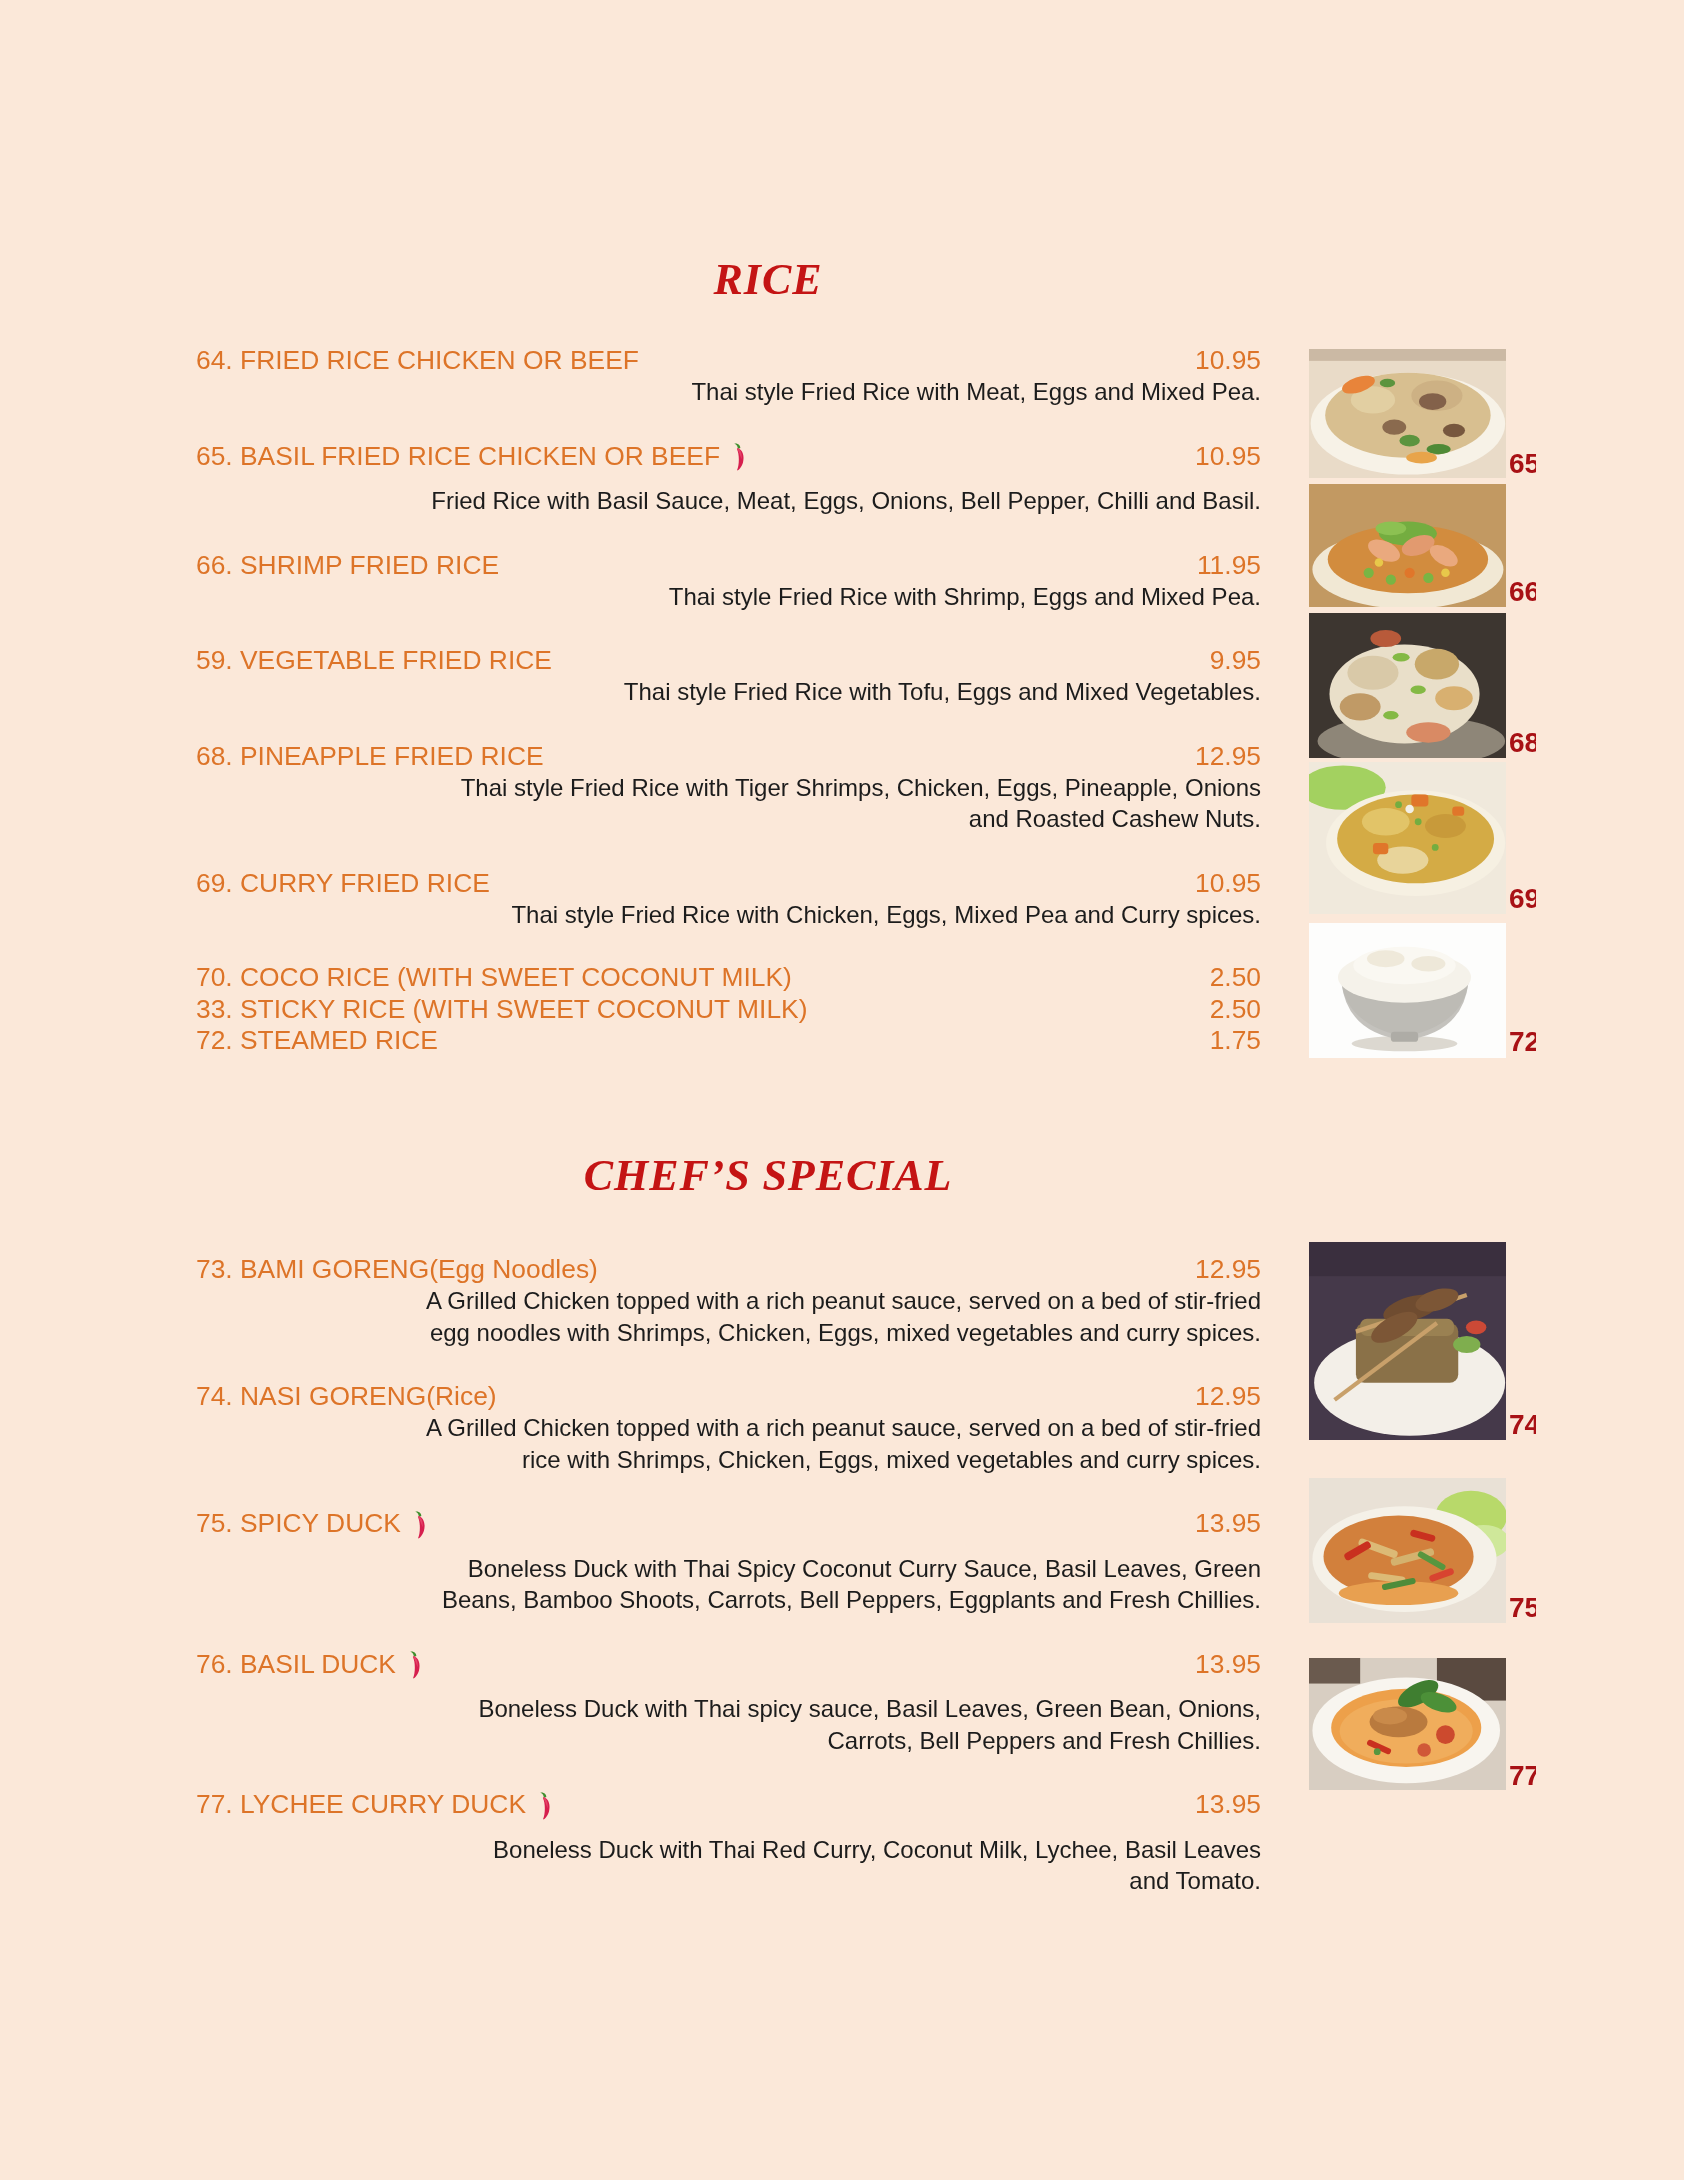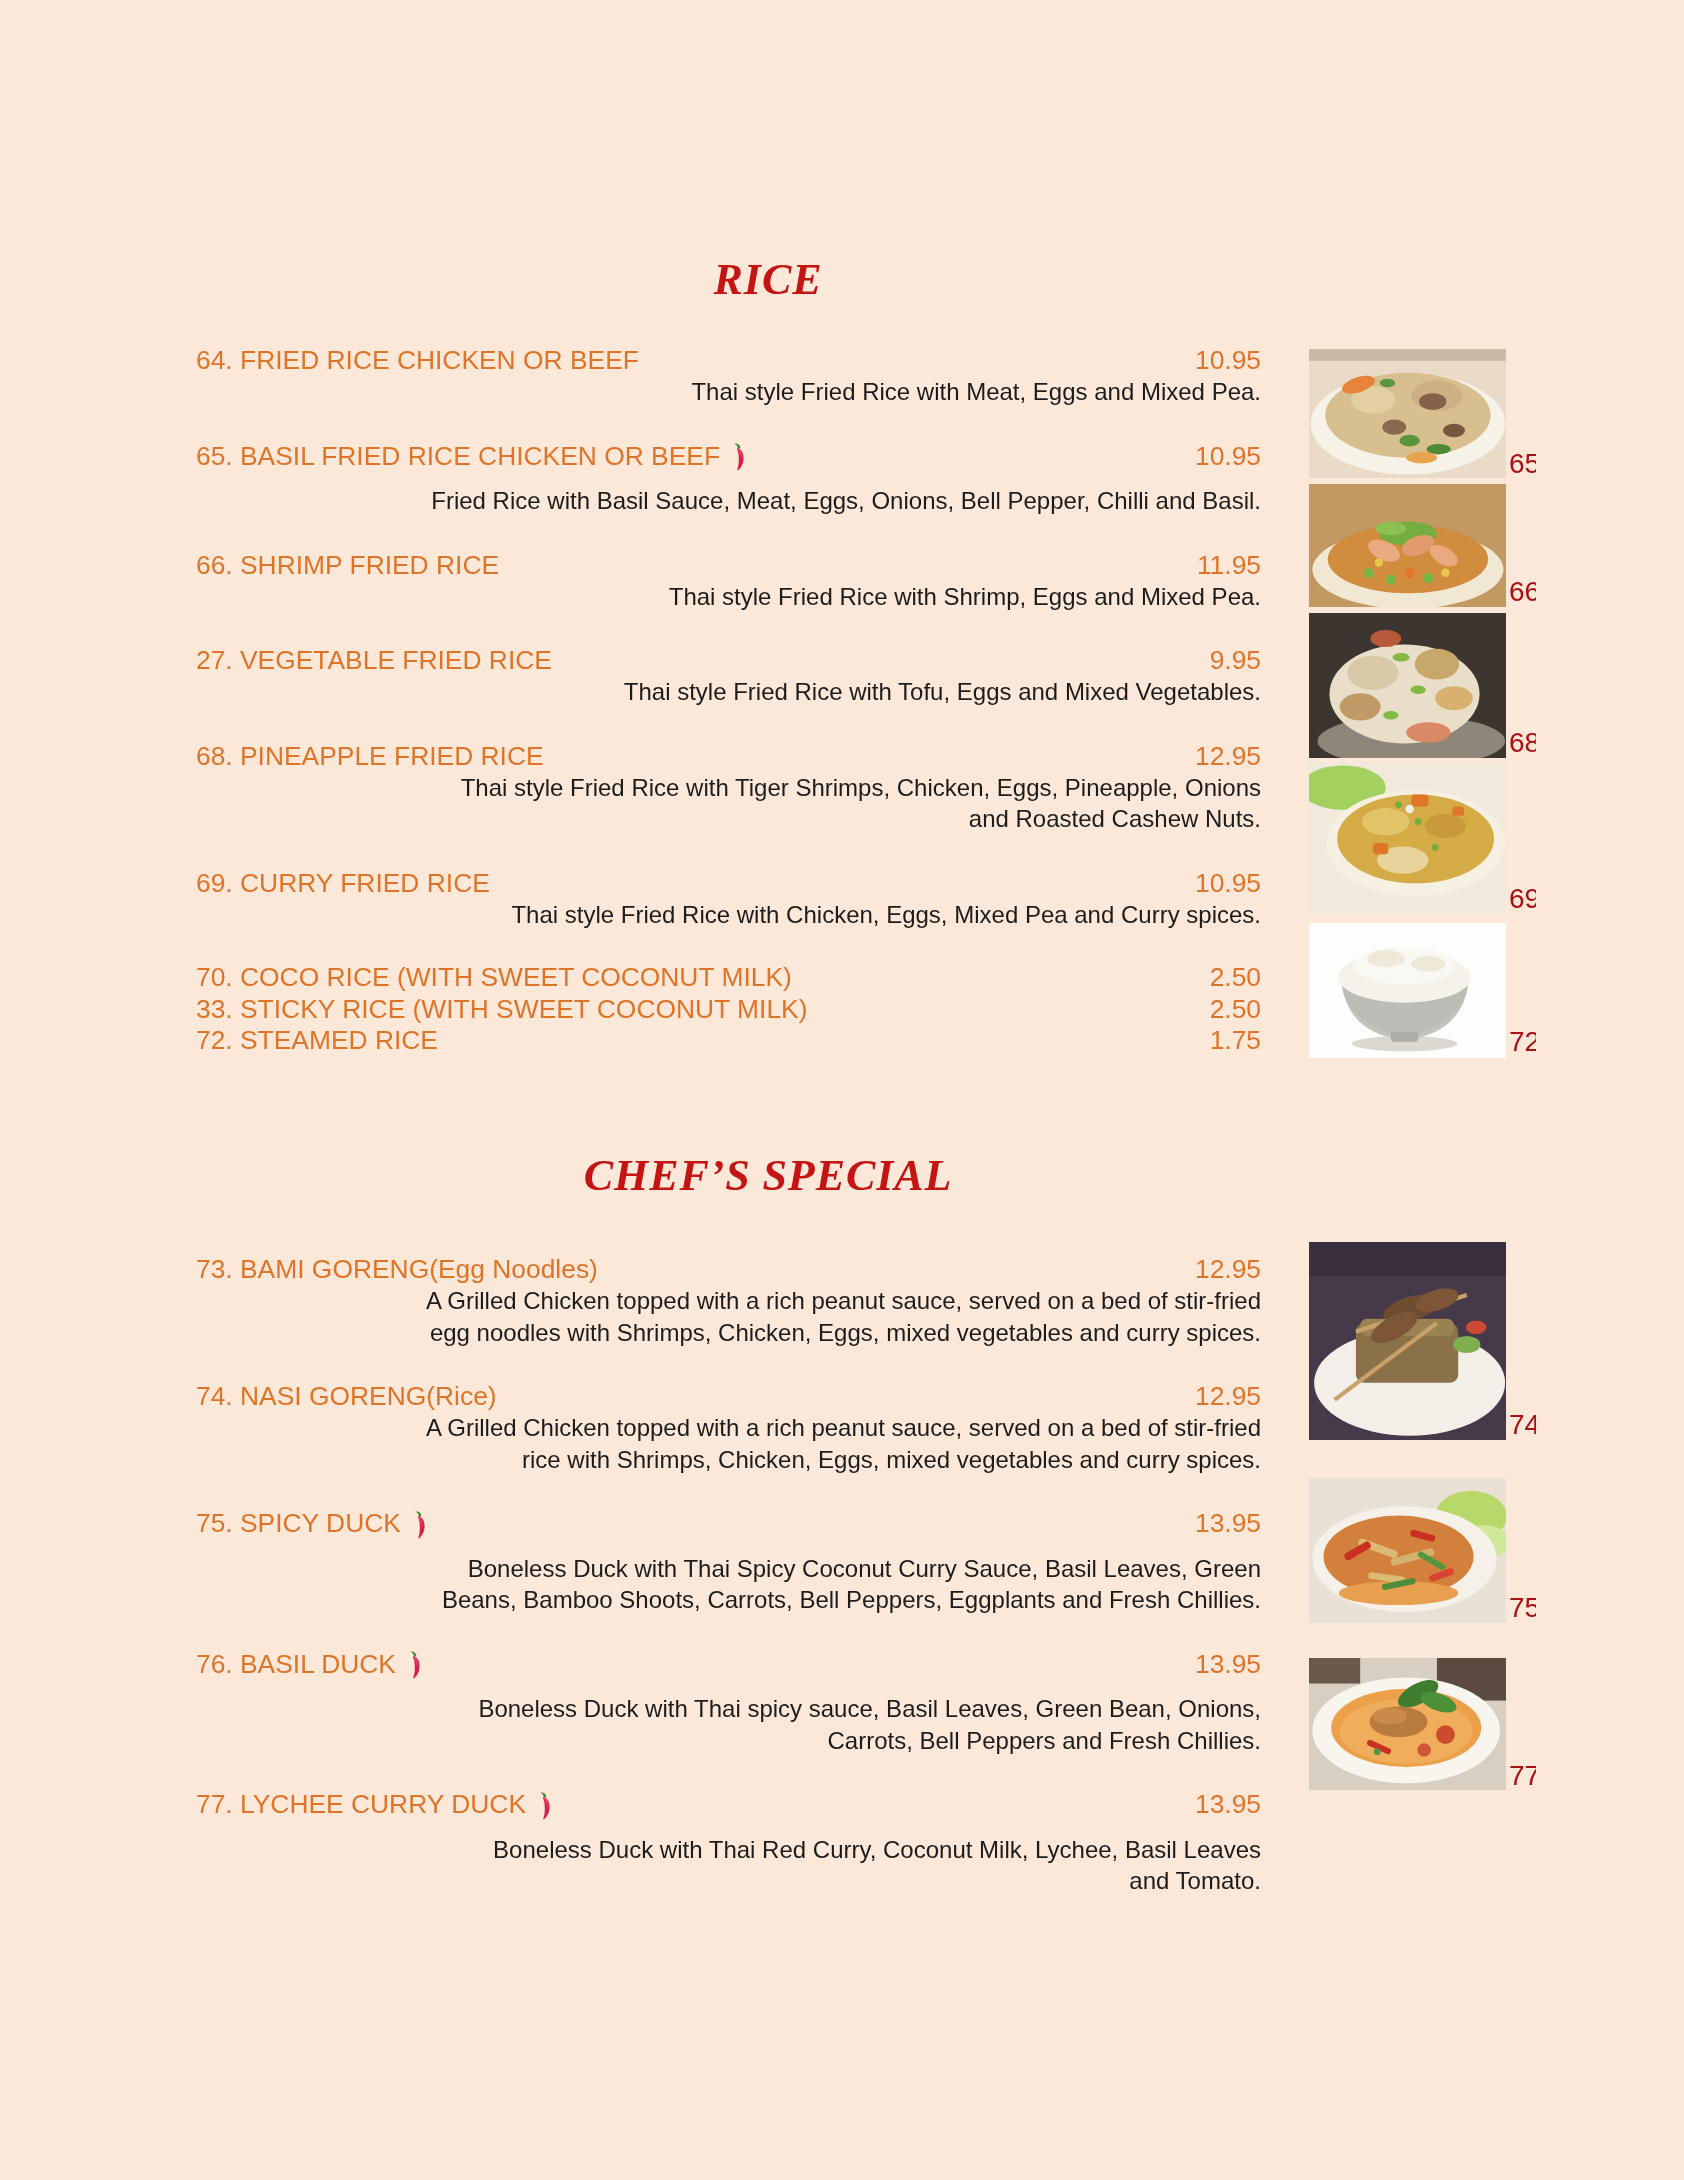--- a/index.html
+++ b/index.html
@@ -35,21 +35,21 @@
 
   .compact-group .item { margin-bottom:0; }
   .compact-group .row  { line-height:31.5px;gap:24px; }
 
   .photo {
     position:absolute; left:1309px; width:197px; margin:0; padding:0;
   }
   .photo svg { display:block; width:100%; height:100%; }
   .pnum {
     position:absolute; left:1509px;
-    font-size:28px; font-weight:normal; color:#a81115;
+    font-size:28px; font-weight:bold; color:#a81115;
     line-height:31px;
   }
 </style>
 </head>
 <body>
 
 <div class="page">
 
   <h1 class="section-title" id="title-rice">RICE</h1>
 
@@ -84,21 +84,21 @@
       <div class="row">
         <span class="nm">66. SHRIMP FRIED RICE</span>
         <span class="spacer"></span>
         <span class="pr">11.95</span>
       </div>
       <div class="ds">Thai style Fried Rice with Shrimp, Eggs and Mixed Pea.</div>
     </div>
 
     <div class="item">
       <div class="row">
-        <span class="nm">27. VEGETABLE FRIED RICE</span>
+        <span class="nm">59. VEGETABLE FRIED RICE</span>
         <span class="spacer"></span>
         <span class="pr">9.95</span>
       </div>
       <div class="ds">Thai style Fried Rice with Tofu, Eggs and Mixed Vegetables.</div>
     </div>
 
     <div class="item">
       <div class="row">
         <span class="nm">68. PINEAPPLE FRIED RICE</span>
         <span class="spacer"></span>

